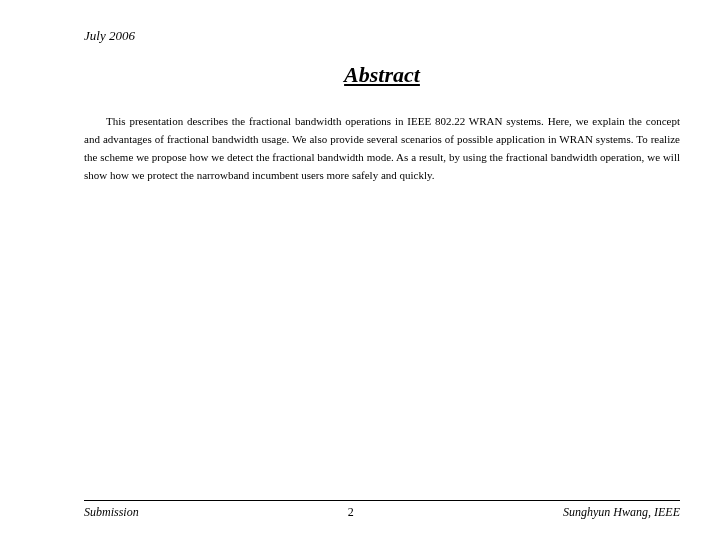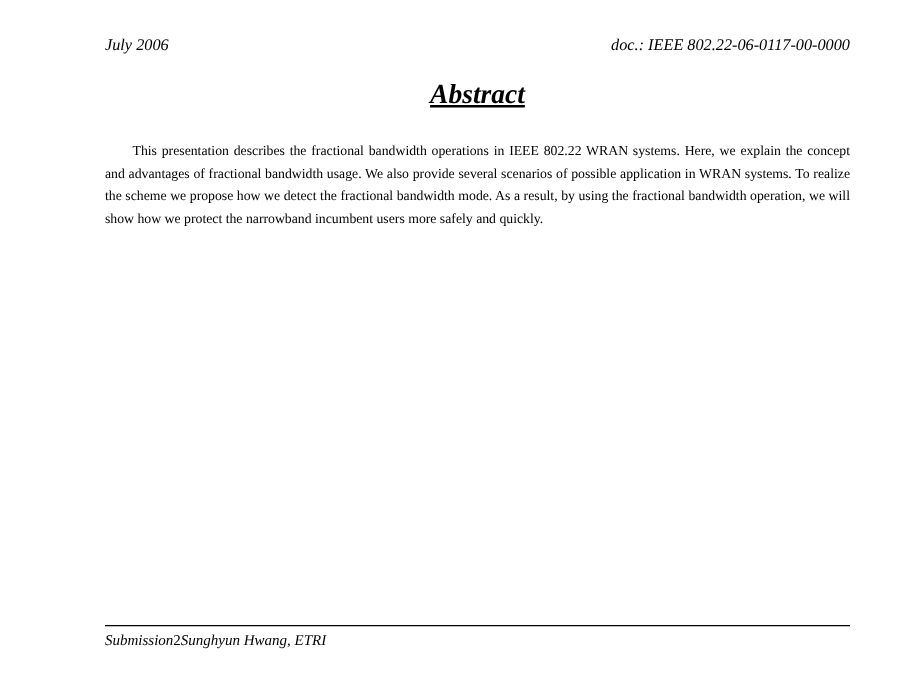--- a/index.html
+++ b/index.html
@@ -62,20 +62,21 @@
       text-align: justify;
       text-indent: 2em;
     }
 
     .footer {
       position: absolute;
       bottom: 20px;
       left: 52px;
       right: 52px;
       display: flex;
+      justify-content: space-between;
       align-items: center;
       border-top: 1px solid #000;
       padding-top: 4px;
     }
 
     .footer-left {
       font-size: 12px;
       font-style: italic;
     }
 
@@ -88,28 +89,27 @@
       font-style: italic;
     }
   </style>
 </head>
 <body>
 
 <div class="page">
 
   <div class="header">
     <span class="header-left">July 2006</span>
-    <span class="header-right">doc.: IEEE 802.22-06-0117-00-0000</span>
   </div>
 
   <div class="title-section">
     <span class="title">Abstract</span>
   </div>
 
   <div class="body-text">This presentation describes the fractional bandwidth operations in IEEE 802.22 WRAN systems. Here, we explain the concept and advantages of fractional bandwidth usage. We also provide several scenarios of possible application in WRAN systems. To realize the scheme we propose how we detect the fractional bandwidth mode. As a result, by using the fractional bandwidth operation, we will show how we protect the narrowband incumbent users more safely and quickly.</div>
 
   <div class="footer">
     <span class="footer-left">Submission</span>
     <span class="footer-center">2</span>
-    <span class="footer-right">Sunghyun Hwang, ETRI</span>
+    <span class="footer-right">Sunghyun Hwang, IEEE</span>
   </div>
 
 </div>
 
 </body></html>

